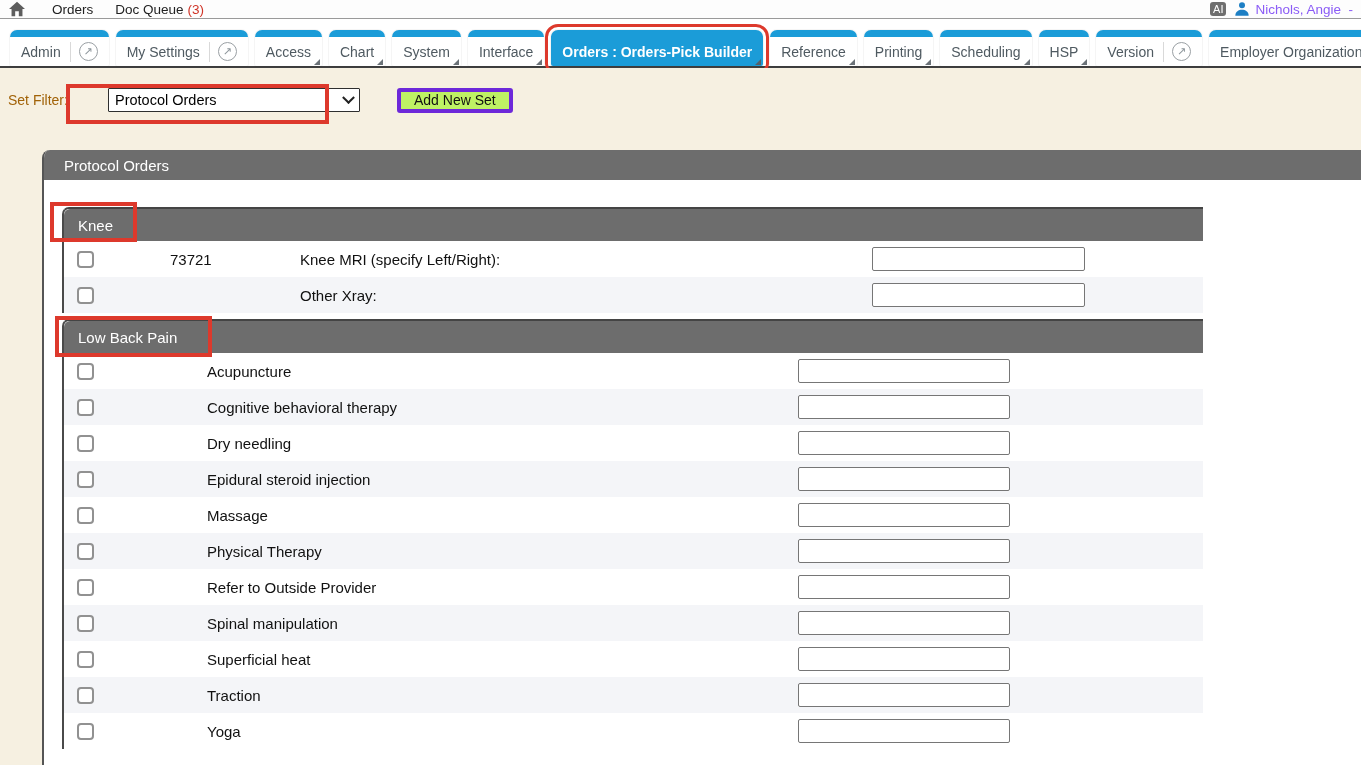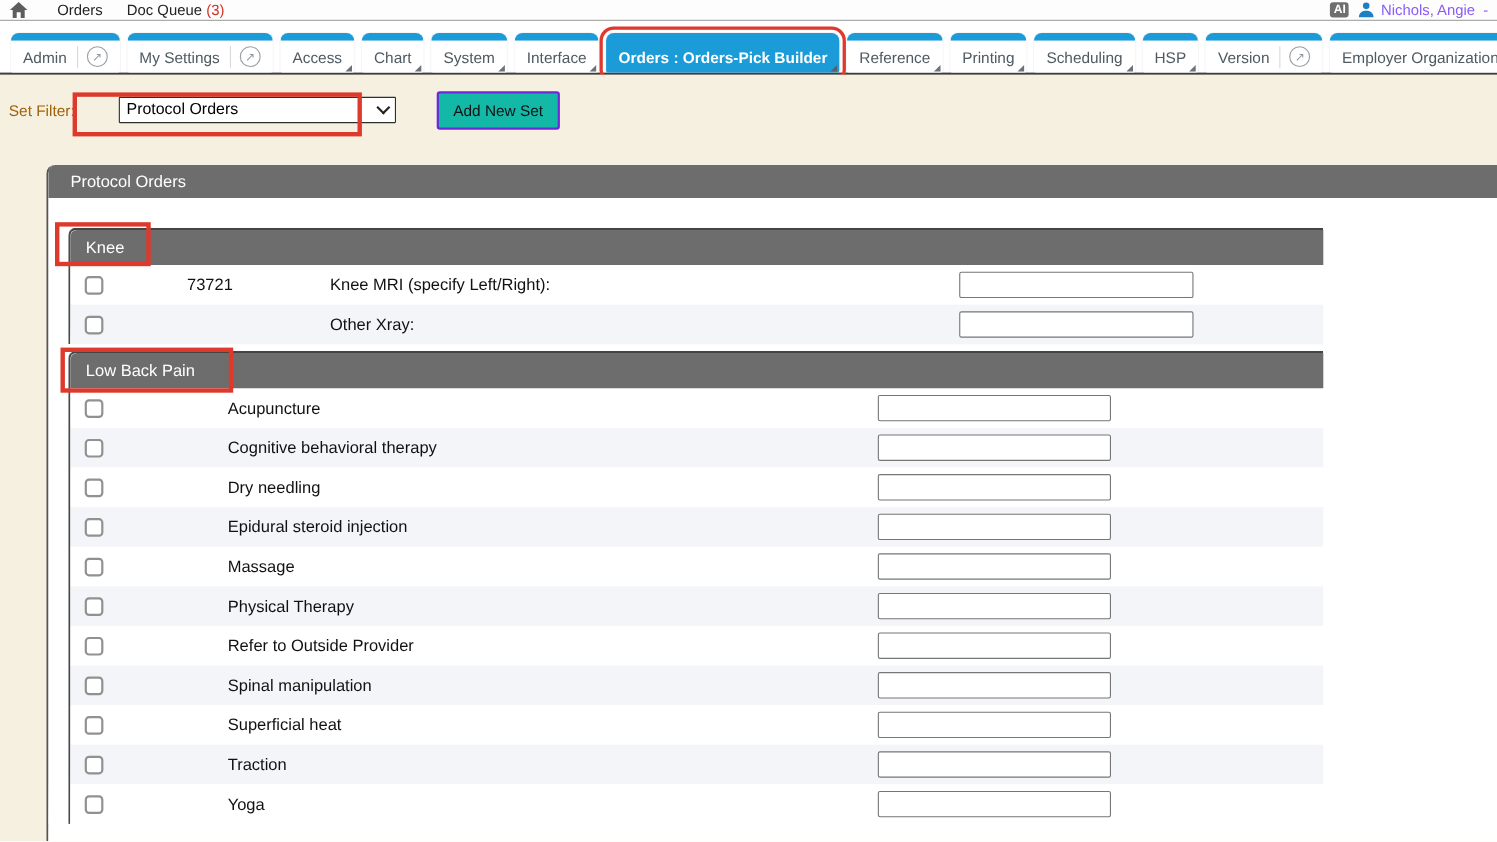--- a/index.html
+++ b/index.html
@@ -15,21 +15,21 @@
     font-family:"Liberation Sans","DejaVu Sans",sans-serif;color:#1a1a1a;}
 
   
   .topbar{height:19px;background:#fdfdfd;border-bottom:1px solid #9a9a9a;
     display:flex;align-items:center;padding:0 8px;font-size:13.5px;}
   .home-ic{width:18px;height:16px;display:inline-block;}
   .topnav{margin-left:26px;color:#222;cursor:pointer;}
   .topnav.dq{margin-left:22px;}
   .count{color:var(--count-red);margin-left:4px;}
   .tb-spacer{flex:1;}
-  .ai-badge{background:#6e6e6e;color:#fff;font-weight:bold;font-size:11px;
+  .ai-badge{background:#6e6e6e;color:#fff;font-weight:normal;font-size:11px;
     border-radius:3px;padding:1px 3px;line-height:12px;}
   .person-ic{width:16px;height:16px;margin-left:8px;}
   .user-name{margin-left:5px;white-space:pre;color:#8b5cf6;}
 
   
   .tabbar{height:49px;background:#fff;border-bottom:2px solid #3f3f3f;
     padding:11px 0 0 10px;display:flex;gap:7px;align-items:flex-end;}
   .tab{border-top:7px solid var(--accent-blue);border-radius:7px 7px 2px 2px;
     background:#fff;height:36px;display:flex;align-items:center;
     padding:0 11px;position:relative;color:#4f5a61;font-size:14px;
@@ -45,22 +45,22 @@
 
   
   .main{position:relative;height:697px;background:var(--page-beige);}
   .filter-bar{display:flex;align-items:center;padding:20px 0 0 8px;height:44px;font-size:14px;}
   .filter-label{width:100px;color:#a16207;}
   .select-box{width:252px;height:24px;background:#fff;border:1px solid #2f2f2f;
     border-radius:1px;display:flex;align-items:center;padding:0 6px;cursor:pointer;}
   .select-text{flex:1;font-size:14.5px;color:#000;}
   .chevron{width:9px;height:9px;border-right:2px solid #222;border-bottom:2px solid #222;
     transform:rotate(45deg) translate(-2px,-2px);}
-  .add-btn{margin-left:37px;height:35px;padding:0 13px;background:#14b8a6;
-    border:2px solid #6d28d9;border-radius:3px;font-size:14px;color:#111;
+  .add-btn{margin-left:37px;height:25px;padding:0 13px;background:#bef264;
+    border:4px solid #6d28d9;border-radius:3px;font-size:14px;color:#111;
     font-family:inherit;cursor:pointer;}
 
   
   .redbox{position:absolute;border:4px solid var(--annotation-red);
     pointer-events:none;z-index:20;}
   .redbox.filter{left:66px;top:16px;width:263px;height:40px;}
 
   
   .panel{margin:38px 0 0 42px;width:1319px;height:615px;background:#fff;
     border-radius:8px 0 0 0;overflow:hidden;border-left:2px solid #555;}

